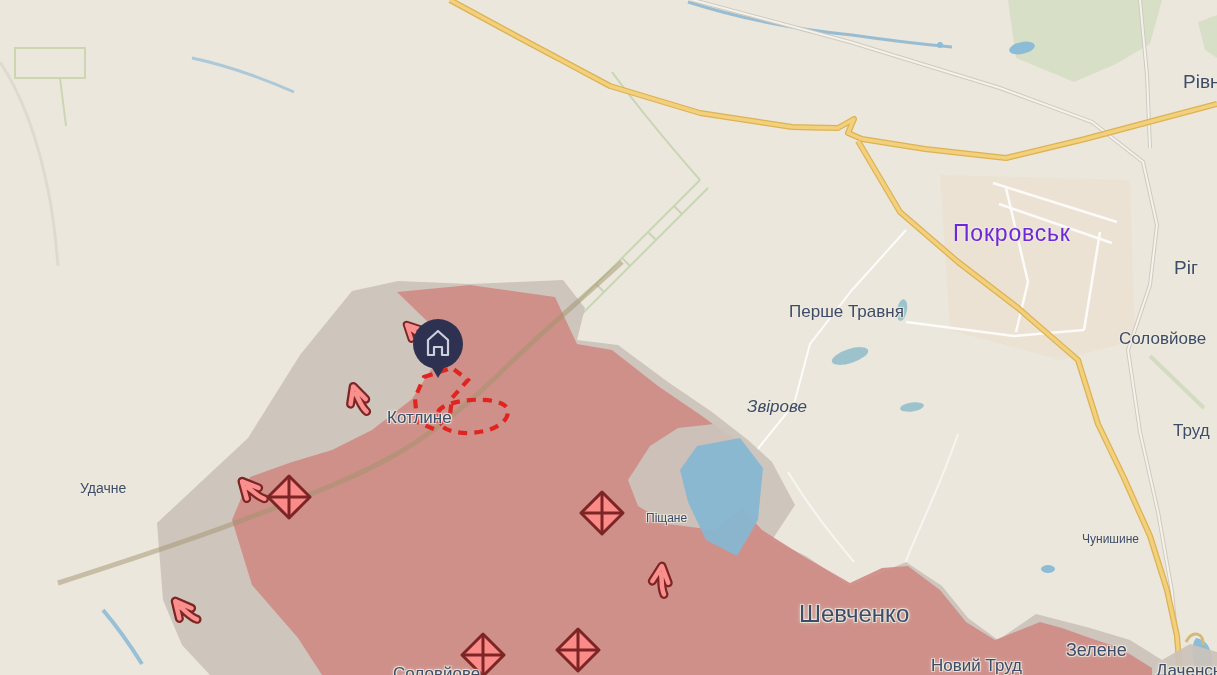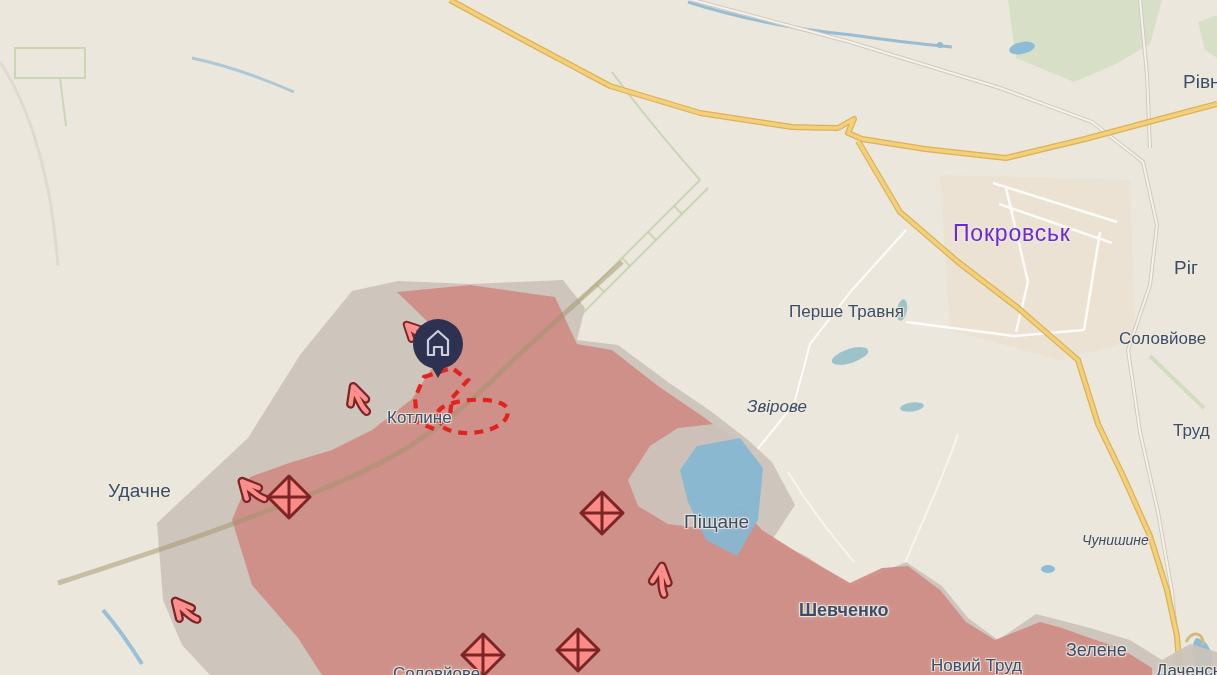--- a/index.html
+++ b/index.html
@@ -146,21 +146,21 @@
 </svg>
 
   <div class="lbl med" style="left:1183px;top:71px;">Рівне</div>
   <div class="lbl big" style="left:953px;top:220px;">Покровськ</div>
   <div class="lbl med" style="left:1174px;top:257px;text-align:right;">Ріг</div>
   <div class="lbl" style="left:1119px;top:329px;">Соловйове</div>
   <div class="lbl" style="left:789px;top:302px;">Перше Травня</div>
   <div class="lbl" style="left:747px;top:397px;font-style:italic;">Звірове</div>
   <div class="lbl" style="left:1173px;top:421px;">Труд</div>
   <div class="lbl" style="left:387px;top:372px;margin-top:36px;">Котлине</div>
-  <div class="lbl med" style="left:108px;top:480px;font-size:19px;">Удачне</div>
-  <div class="lbl" style="left:661px;top:511px;font-size:19px;padding-left:23px;">Піщане</div>
-  <div class="lbl" style="left:1082px;top:532px;font-size:14px;font-style:italic;">Чунишине</div>
-  <div class="lbl" style="left:799px;top:600px;font-size:18px;font-weight:bold;">Шевченко</div>
+  <div class="lbl med" style="left:80px;top:480px;font-size:14px;">Удачне</div>
+  <div class="lbl" style="left:623px;top:511px;font-size:12px;padding-left:23px;">Піщане</div>
+  <div class="lbl" style="left:1082px;top:532px;font-size:12px;">Чунишине</div>
+  <div class="lbl" style="left:799px;top:600px;font-size:24px;">Шевченко</div>
   <div class="lbl" style="left:1066px;top:640px;font-size:18px;">Зелене</div>
   <div class="lbl" style="left:931px;top:656px;">Новий Труд</div>
   <div class="lbl" style="left:1156px;top:661px;">Даченське</div>
   <div class="lbl" style="left:393px;top:664px;">Соловйове</div>
 </div>
 
 </body></html>

